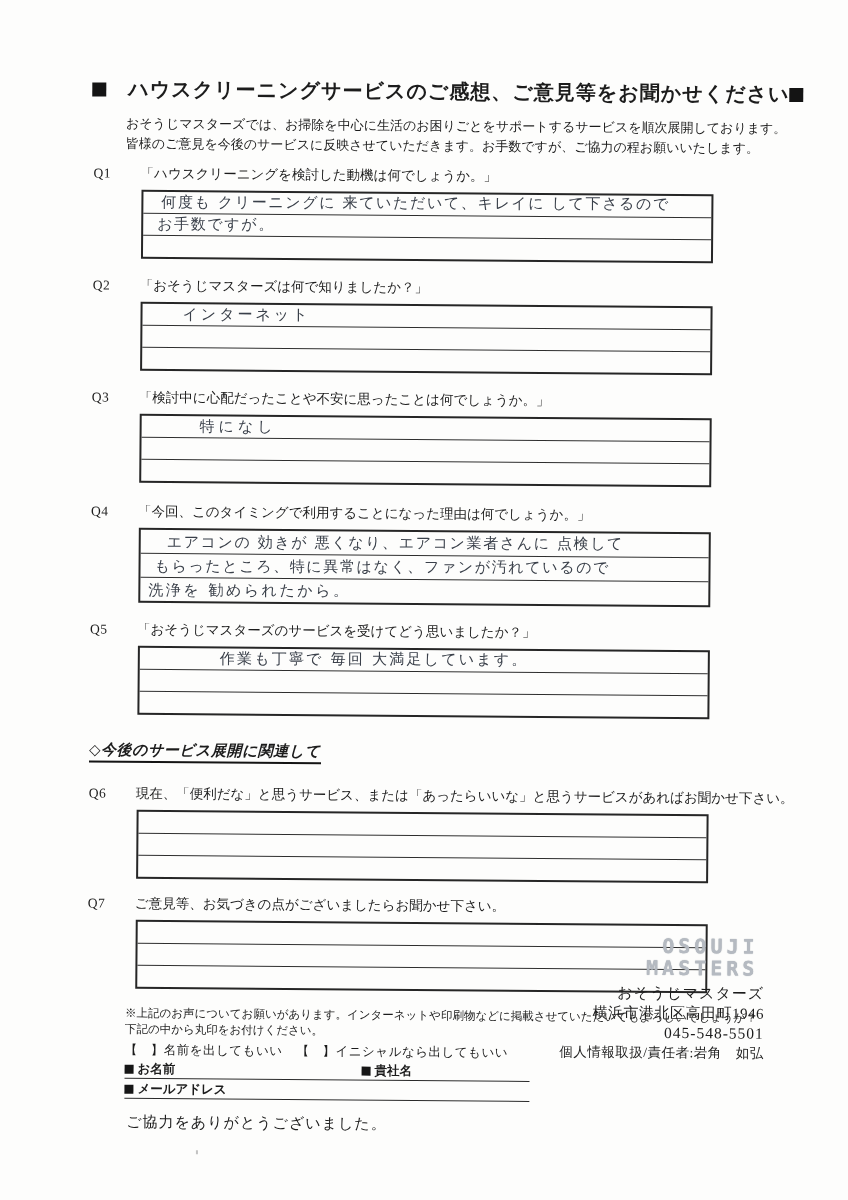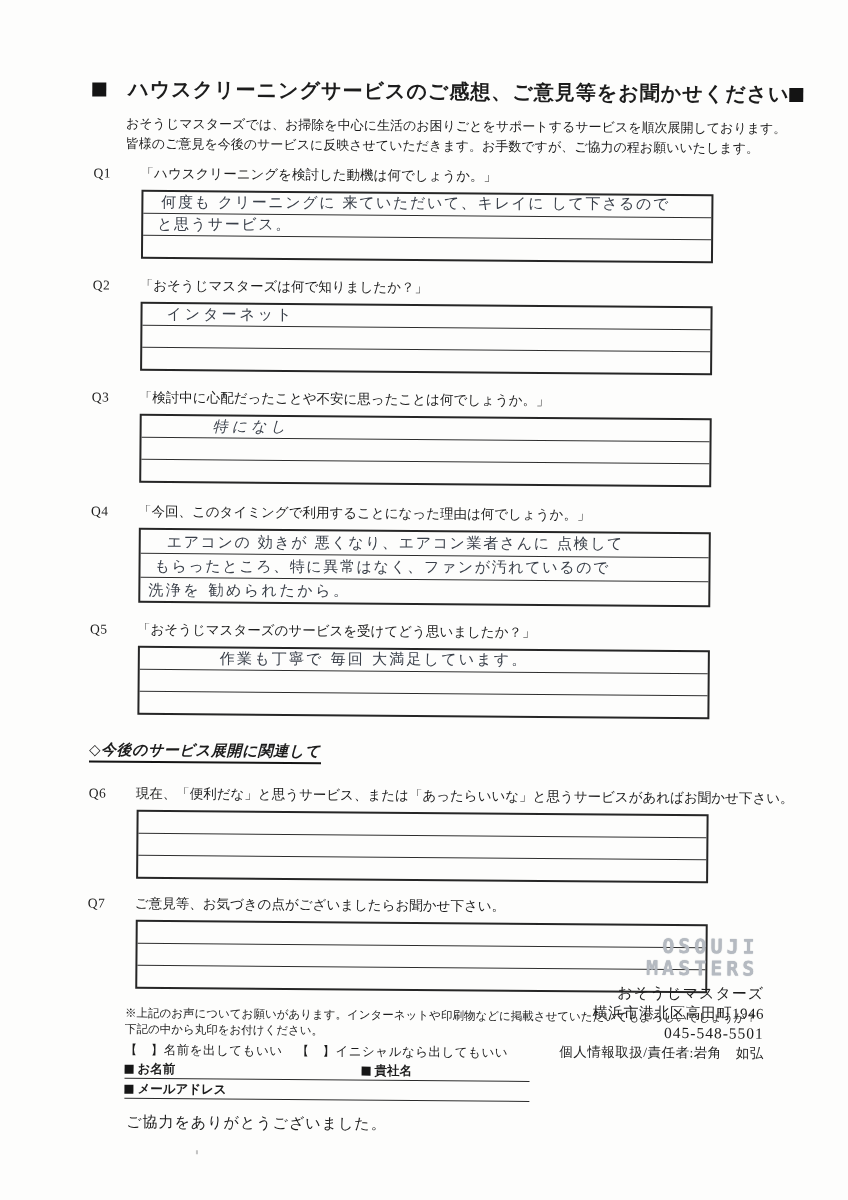--- a/index.html
+++ b/index.html
@@ -30,22 +30,22 @@
   .arow{height:20px;border-top:1.6px solid #2e2e2e;display:flex;align-items:flex-end;padding:0 8px 1px 8px;}
   .arow:first-child{border-top:none;}
   #q4 .arow{height:22px;}
   .hand{
     font-family:"DejaVu Sans","Liberation Sans",sans-serif;
     font-size:15px;color:#3a404a;letter-spacing:1.6px;white-space:nowrap;
     transform:rotate(-0.25deg);transform-origin:left bottom;
   }
   #q1 .arow:nth-child(1) .hand{margin-left:10px;}
   #q1 .arow:nth-child(2) .hand{margin-left:6px;}
-  #q2 .arow:nth-child(1) .hand{margin-left:16px;letter-spacing:3px;}
-  #q3 .arow:nth-child(1) .hand{margin-left:63px;letter-spacing:4px;font-style:italic;}
+  #q2 .arow:nth-child(1) .hand{margin-left:32px;letter-spacing:3px;}
+  #q3 .arow:nth-child(1) .hand{margin-left:50px;letter-spacing:4px;}
   #q4 .arow:nth-child(1) .hand{margin-left:18px;}
   #q4 .arow:nth-child(2) .hand{margin-left:6px;}
   #q4 .arow:nth-child(3) .hand{letter-spacing:2.5px;}
   #q5 .arow:nth-child(1) .hand{margin-left:72px;letter-spacing:2.2px;}
   .m1{margin-top:12px;} .m2{margin-top:18px;} .m3{margin-top:18px;}
   .m4{margin-top:20px;} .m5{margin-top:18px;} .m6{margin-top:22px;} .m7{margin-top:16px;}
   
   .sect{
     margin:26px 0 0 95px;display:inline-block;
     font-size:15px;font-weight:bold;font-style:italic;letter-spacing:.5px;
@@ -94,21 +94,21 @@
   <div class="q m1" id="q1">
     <div class="q-head">
       <div class="q-id">Q1</div>
       <div class="q-label">「ハウスクリーニングを検討した動機は何でしょうか。」</div>
     </div>
     <div class="abox">
       <div class="arow">
           <span class="hand">何度も クリーニングに 来ていただいて、キレイに して下さるので</span>
         </div>
       <div class="arow">
-          <span class="hand">と思うサービス。</span>
+          <span class="hand">お手数ですが。</span>
         </div>
       <div class="arow">
           <span class="hand"></span>
         </div>
     </div>
   </div>
 
   <div class="q m2" id="q2">
     <div class="q-head">
       <div class="q-id">Q2</div>

